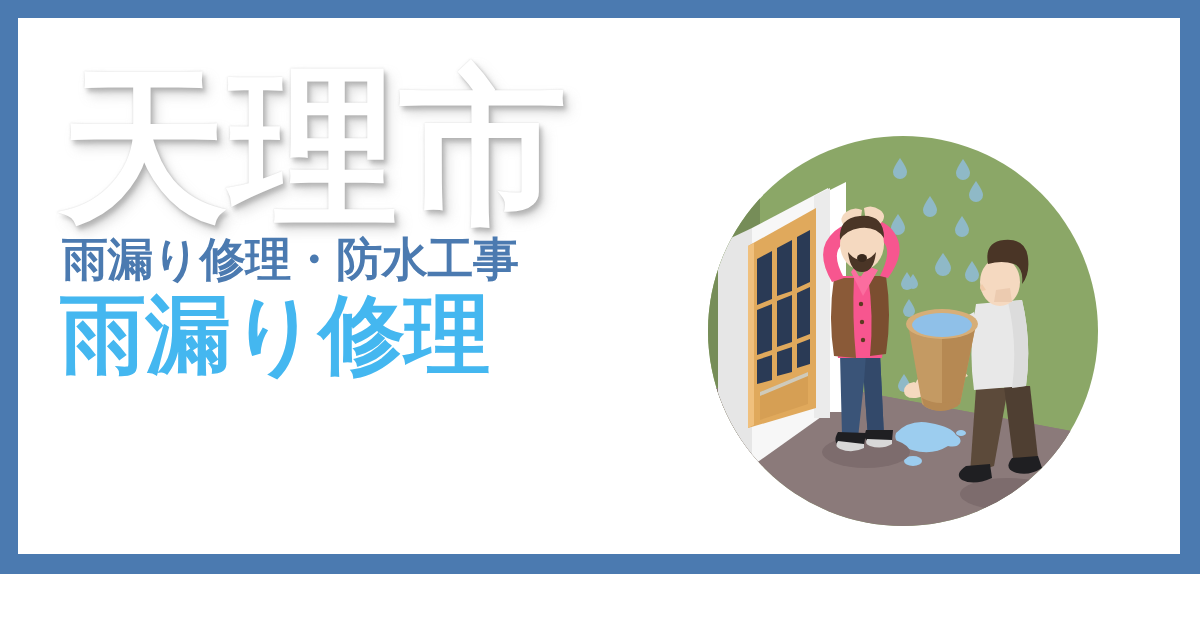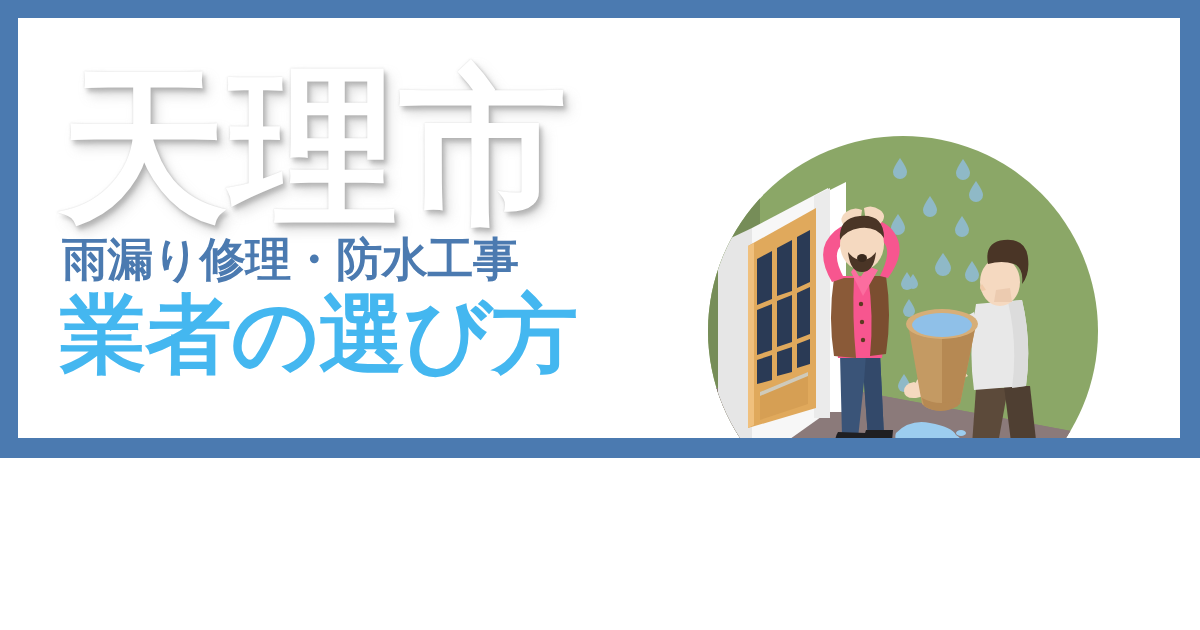--- a/index.html
+++ b/index.html
@@ -3,21 +3,21 @@
 <meta charset="utf-8">
 <style>
   html, body {
     margin: 0;
     padding: 0;
     background: #ffffff;
   }
   #canvas {
     position: relative;
     width: 1200px;
-    height: 458px;
+    height: 574px;
     background: #4b7ab0;
     overflow: hidden;
     font-family: "DejaVu Sans", "Liberation Sans", sans-serif;
   }
   #inner {
     position: absolute;
     left: 18px;
     top: 18px;
     right: 20px;
     bottom: 20px;
@@ -76,21 +76,21 @@
 </style>
 </head>
 <body>
 
 <div id="canvas">
   <div id="inner">
 
     <div class="text-block">
       <div class="title-main">天理市</div>
       <div class="title-sub">雨漏り修理・防水工事</div>
-      <div class="title-accent">業者の選び方</div>
+      <div class="title-accent">雨漏り修理</div>
     </div>
 
     <div class="illustration">
       <svg viewBox="0 0 390 390" xmlns="http://www.w3.org/2000/svg">
         <defs>
           <clipPath id="circClip">
             <circle cx="195" cy="195" r="195"></circle>
           </clipPath>
         </defs>
 

